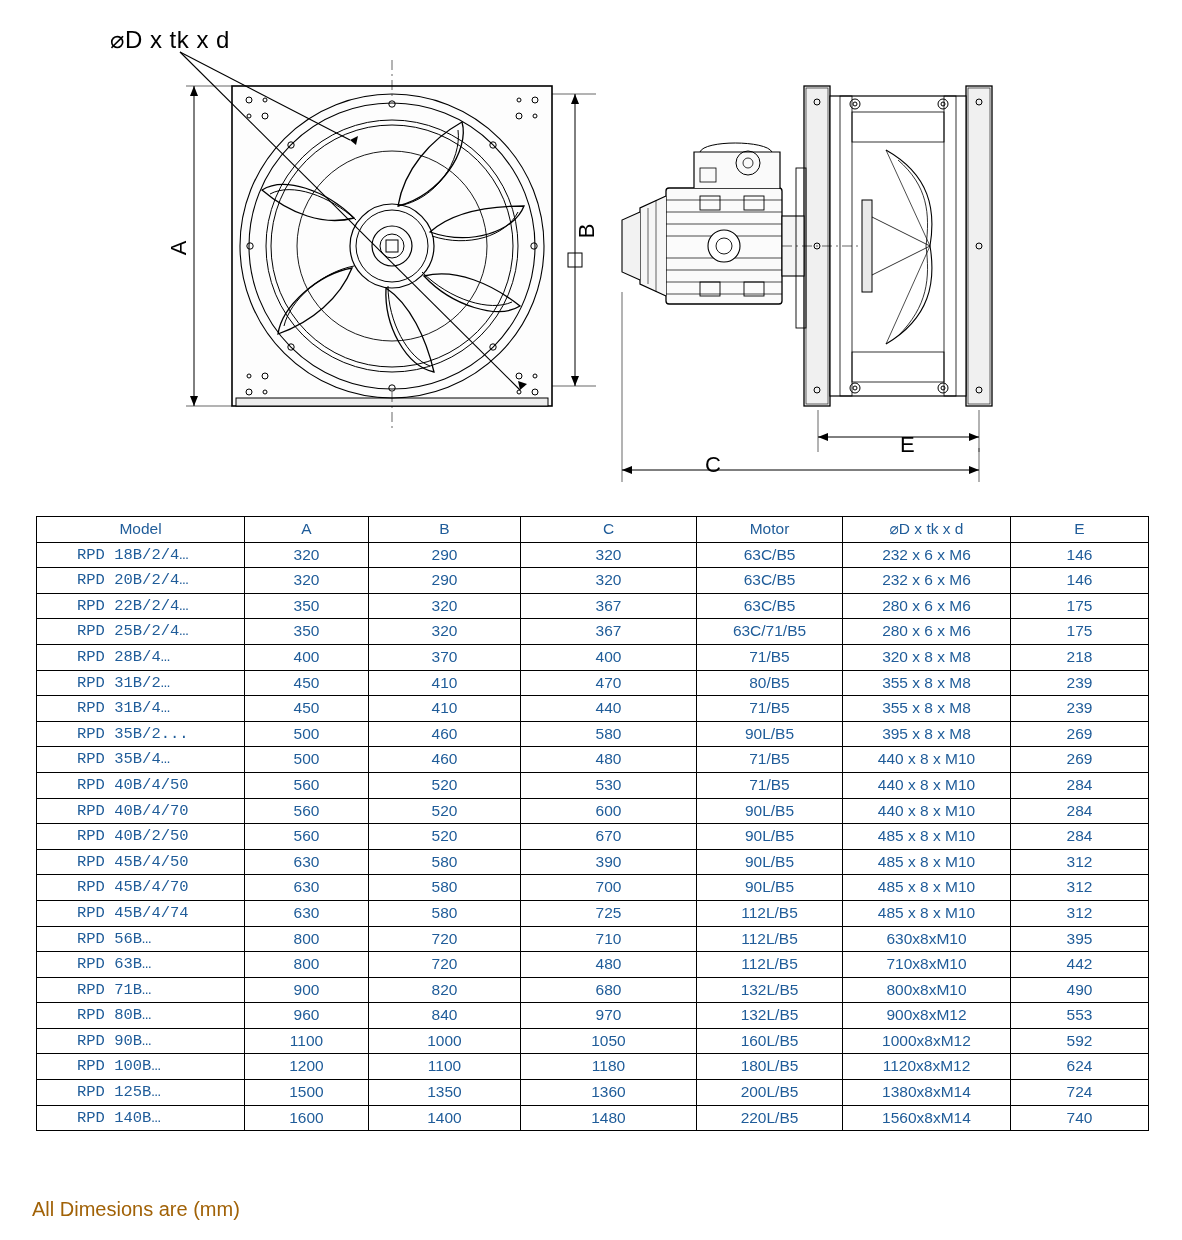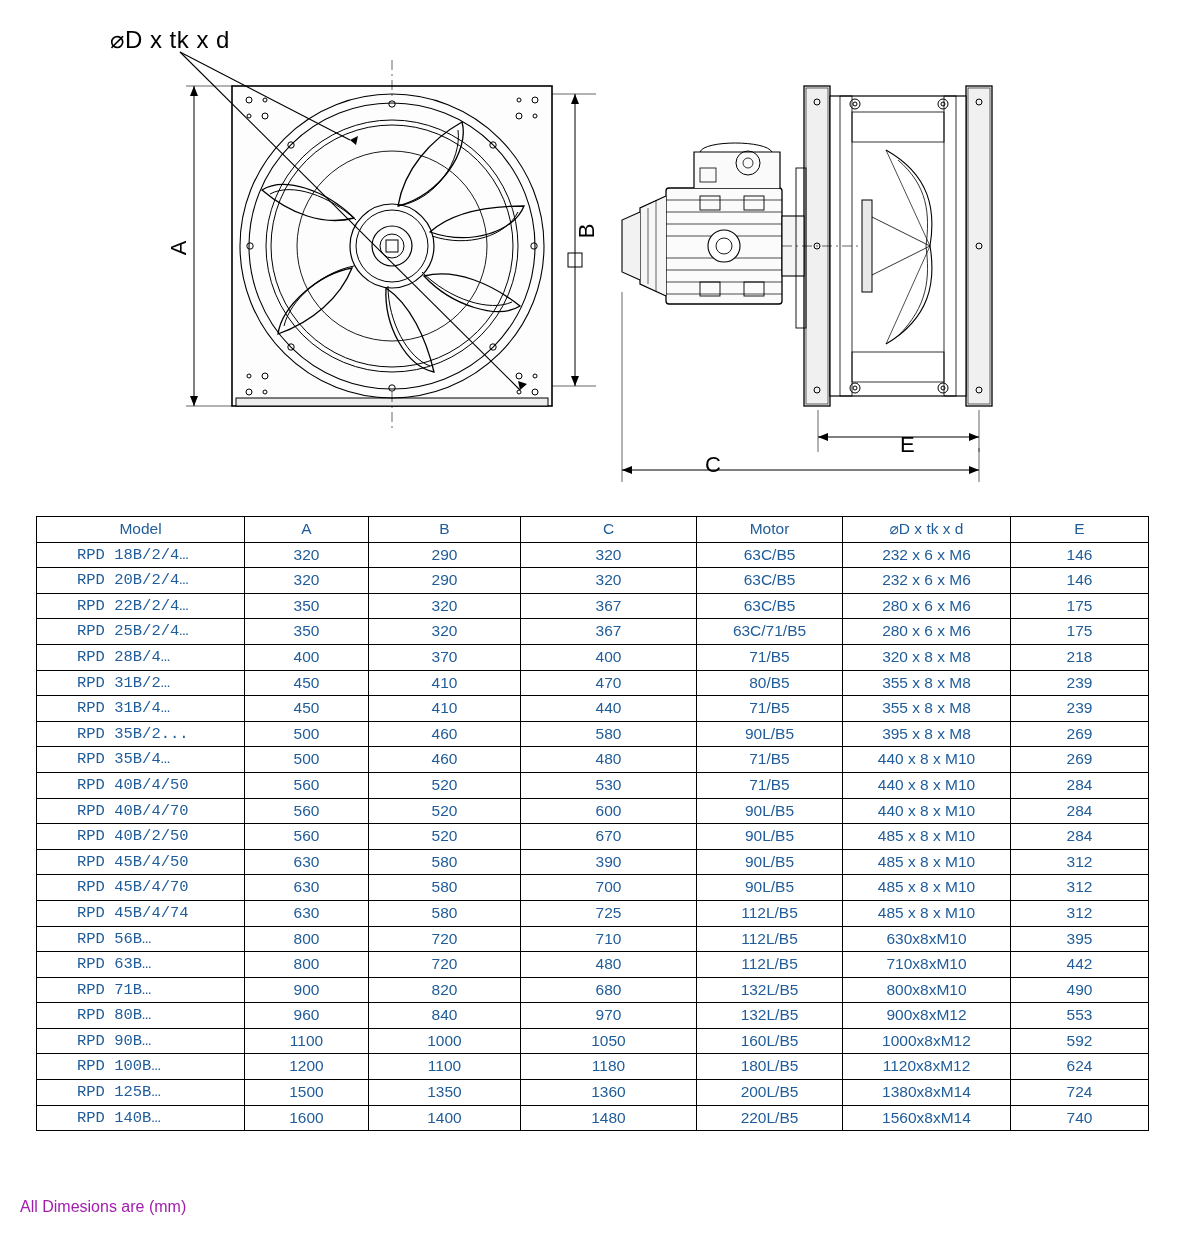--- a/index.html
+++ b/index.html
@@ -42,22 +42,22 @@
     height:24.6px;
     line-height:24.6px;
     padding:0;
     font-weight:normal;
     white-space:nowrap;
   }
   th{font-weight:normal;}
   td.model{text-align:left;padding-left:40px;font-family:Liberation Mono, monospace;}
   th.model{}
   .footnote{
-    position:absolute;left:20px;top:1198px;
-    font-size:16px;color:#a21caf;
+    position:absolute;left:32px;top:1198px;
+    font-size:20px;color:#a16207;
   }
 </style>
 </head>
 <body>
 
 <div class="page">
 
   <div class="drawing">
 
     <div class="callout-label">⌀D x tk x d</div>

